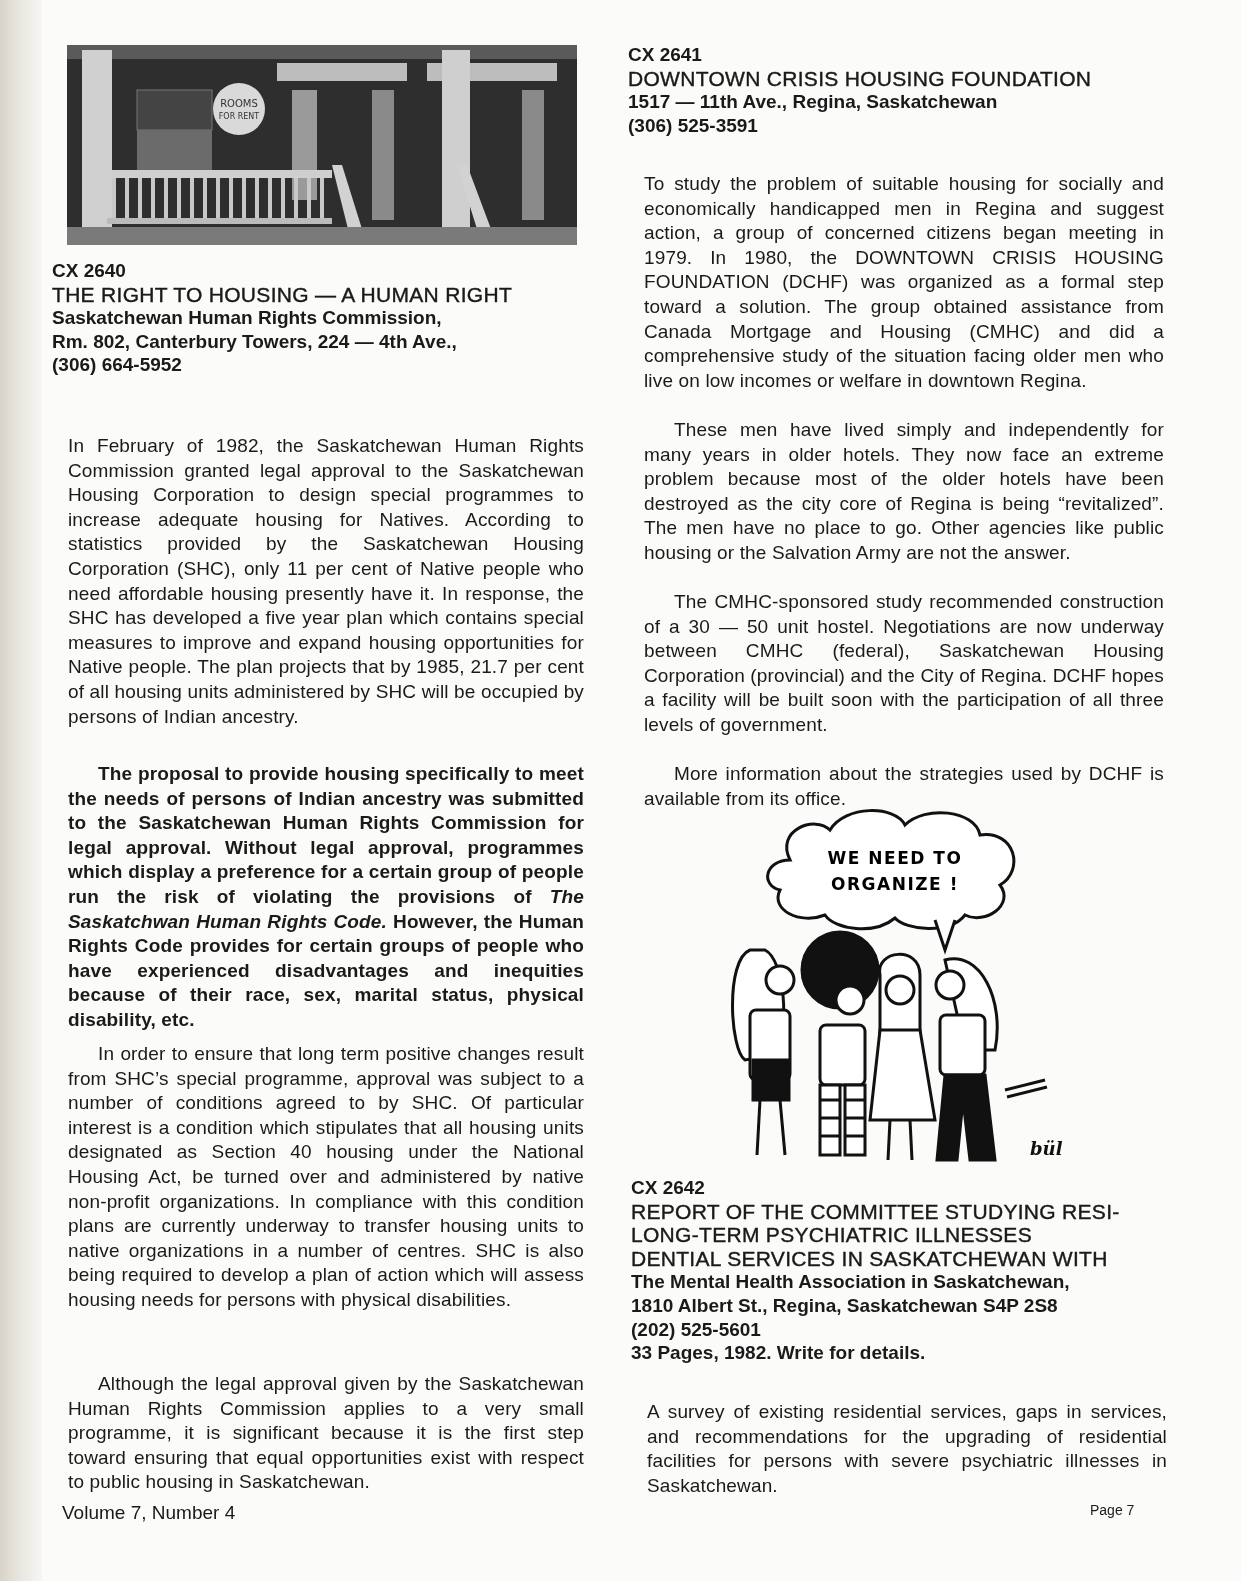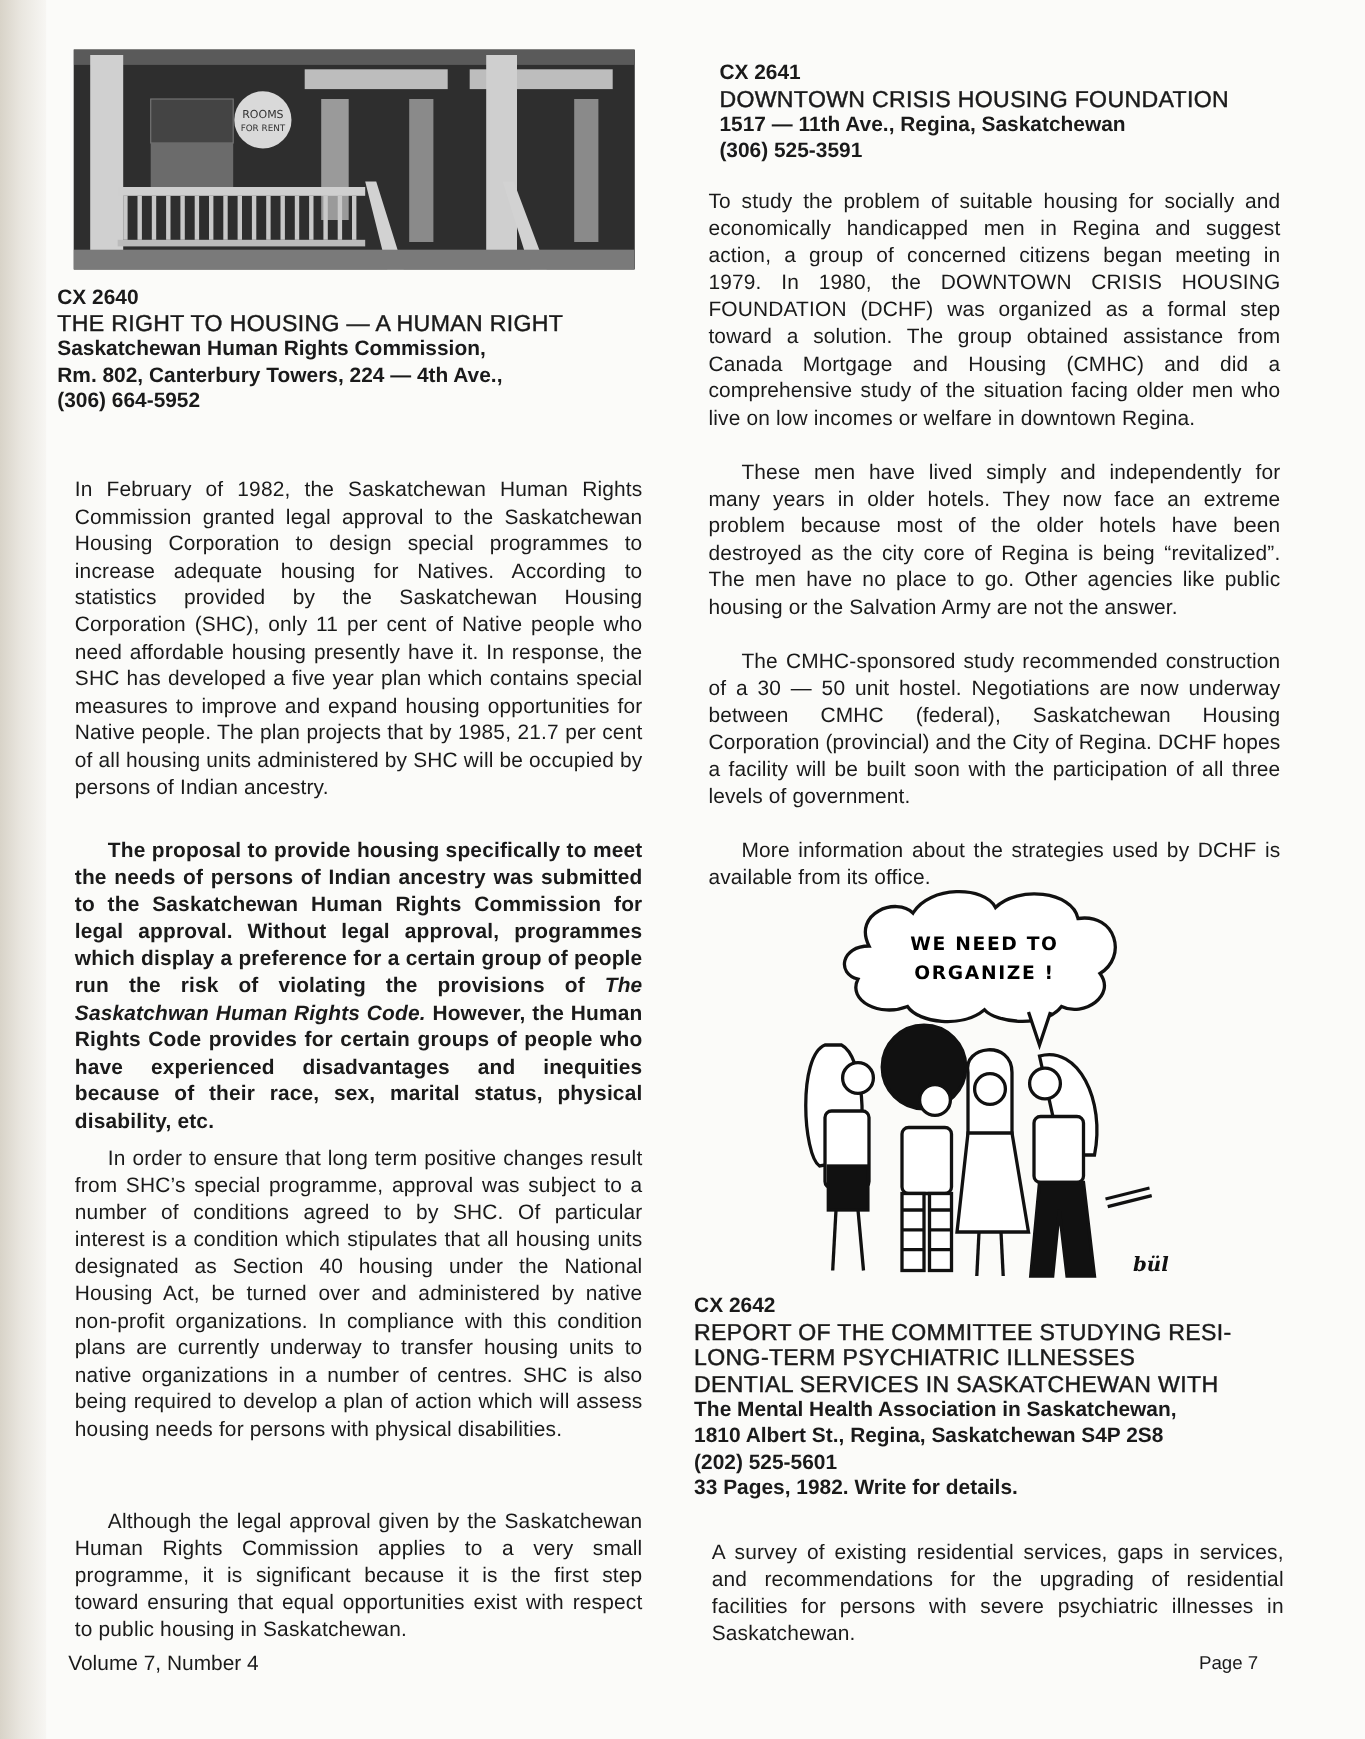--- a/index.html
+++ b/index.html
@@ -28,21 +28,21 @@
   .entry-head .line { display: block; white-space: nowrap; }
 
   .para {
     font-size: 19px; line-height: 24.6px; text-align: justify; margin: 16px;
     letter-spacing: 0.15px;
   }
   .para.indent { text-indent: 30px; }
   .para em { font-style: italic; }
 
   .footer-left { position: absolute; left: 62px; top: 1502px; font-size: 19px; }
-  .footer-right { position: absolute; left: 1090px; top: 1502px; font-size: 17px; }
+  .footer-right { position: absolute; left: 1090px; top: 1502px; font-size: 14px; }
 
   .cartoon { position: absolute; left: 705px; top: 800px; width: 360px; height: 380px; }
   .bubble-text {
     font-family: "DejaVu Sans", sans-serif; font-weight: bold; font-size: 17px;
     letter-spacing: 1.5px; text-anchor: middle;
   }
 </style>
 </head>
 <body>
 
@@ -105,21 +105,21 @@
   <p class="para indent" style="position:absolute; top:746px; left:0; width:516px;font-weight:bold;">
     <span>The proposal to provide housing specifically to meet the needs of persons of Indian ancestry was submitted to the Saskatchewan Human Rights Commission for legal approval. Without legal approval, programmes which display a preference for a certain group of people run the risk of violating the provisions of </span><em>The Saskatchwan Human Rights Code.</em><span> However, the Human Rights Code provides for certain groups of people who have experienced disadvantages and inequities because of their race, sex, marital status, physical disability, etc.</span>
   </p>
 
   <p class="para indent" style="position:absolute; top:1026px; left:0; width:516px;">In order to ensure that long term positive changes result from SHC’s special programme, approval was subject to a number of conditions agreed to by SHC. Of particular interest is a condition which stipulates that all housing units designated as Section 40 housing under the National Housing Act, be turned over and administered by native non-profit organizations. In compliance with this condition plans are currently underway to transfer housing units to native organizations in a number of centres. SHC is also being required to develop a plan of action which will assess housing needs for persons with physical disabilities.</p>
 
   <p class="para indent" style="position:absolute; top:1356px; left:0; width:516px;">Although the legal approval given by the Saskatchewan Human Rights Commission applies to a very small programme, it is significant because it is the first step toward ensuring that equal opportunities exist with respect to public housing in Saskatchewan.</p>
 </div>
 
 <div class="col col-right">
-  <div class="entry-head" style="position:absolute; top:55px; left:-3px;margin-left:26px;">
+  <div class="entry-head" style="position:absolute; top:43px; left:-3px;">
     <span class="line">CX 2641</span>
     <span class="line title">DOWNTOWN CRISIS HOUSING FOUNDATION</span>
     <span class="line">1517 — 11th Ave., Regina, Saskatchewan</span>
     <span class="line">(306) 525-3591</span>
   </div>
 
   <p class="para" style="position:absolute; top:156px; left:-3px; width:520px;">To study the problem of suitable housing for socially and economically handicapped men in Regina and suggest action, a group of concerned citizens began meeting in 1979. In 1980, the DOWNTOWN CRISIS HOUSING FOUNDATION (DCHF) was organized as a formal step toward a solution. The group obtained assistance from Canada Mortgage and Housing (CMHC) and did a comprehensive study of the situation facing older men who live on low incomes or welfare in downtown Regina.</p>
   <p class="para indent" style="position:absolute; top:402px; left:-3px; width:520px;">These men have lived simply and independently for many years in older hotels. They now face an extreme problem because most of the older hotels have been destroyed as the city core of Regina is being “revitalized”. The men have no place to go. Other agencies like public housing or the Salvation Army are not the answer.</p>
   <p class="para indent" style="position:absolute; top:574px; left:-3px; width:520px;">The CMHC-sponsored study recommended construction of a 30 — 50 unit hostel. Negotiations are now underway between CMHC (federal), Saskatchewan Housing Corporation (provincial) and the City of Regina. DCHF hopes a facility will be built soon with the participation of all three levels of government.</p>
   <p class="para indent" style="position:absolute; top:746px; left:-3px; width:520px;">More information about the strategies used by DCHF is available from its office.</p>

